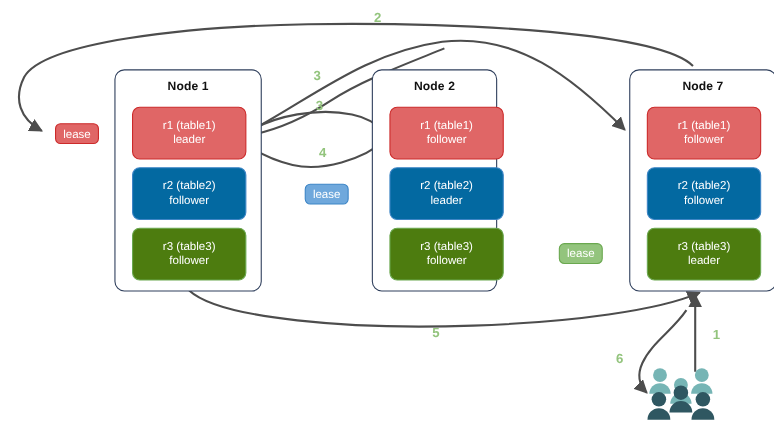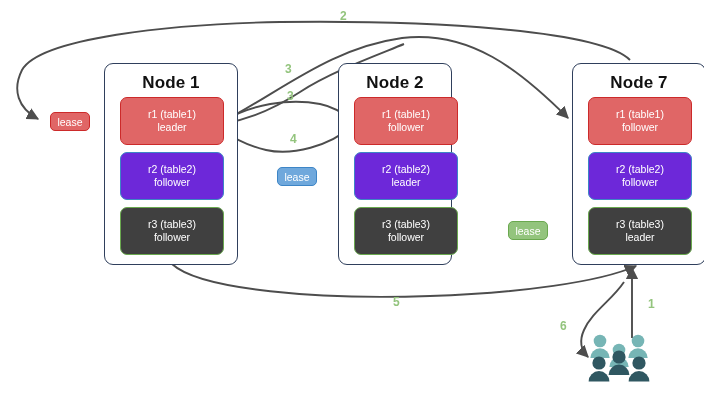--- a/index.html
+++ b/index.html
@@ -10,36 +10,36 @@
   .node{
     position:absolute;
     box-sizing:border-box;
     border:1.6px solid #2f3f5c;
     border-radius:9px;
     background:#ffffff;
   }
   .node-title{
     position:absolute;left:0;right:0;top:9px;
     text-align:center;
-    font-size:17px;font-weight:bold;color:#111;
+    font-size:11px;font-weight:bold;color:#111;
     letter-spacing:.1px;
   }
   .range{
     position:absolute;
     box-sizing:border-box;
     border-radius:7px;
     display:flex;flex-direction:column;
     align-items:center;justify-content:center;
     color:#ffffff;font-size:10.5px;line-height:13px;
     text-align:center;
   }
   .range span{display:block;}
   .r-red{background:#e06666;border:1.3px solid #cc2a2a;}
-  .r-blue{background:#6d28d9;border:1.3px solid #3d85c6;}
-  .r-green{background:#404040;border:1.3px solid #6aa84f;}
+  .r-blue{background:#0369a1;border:1.3px solid #3d85c6;}
+  .r-green{background:#4d7c0f;border:1.3px solid #6aa84f;}
 
   .lease{
     position:absolute;
     box-sizing:border-box;
     border-radius:5px;
     display:flex;align-items:center;justify-content:center;
     color:#ffffff;font-size:10.5px;
     height:19px;width:40px;
   }
   .lease.l-red{background:#e06666;border:1.3px solid #cc2a2a;}

